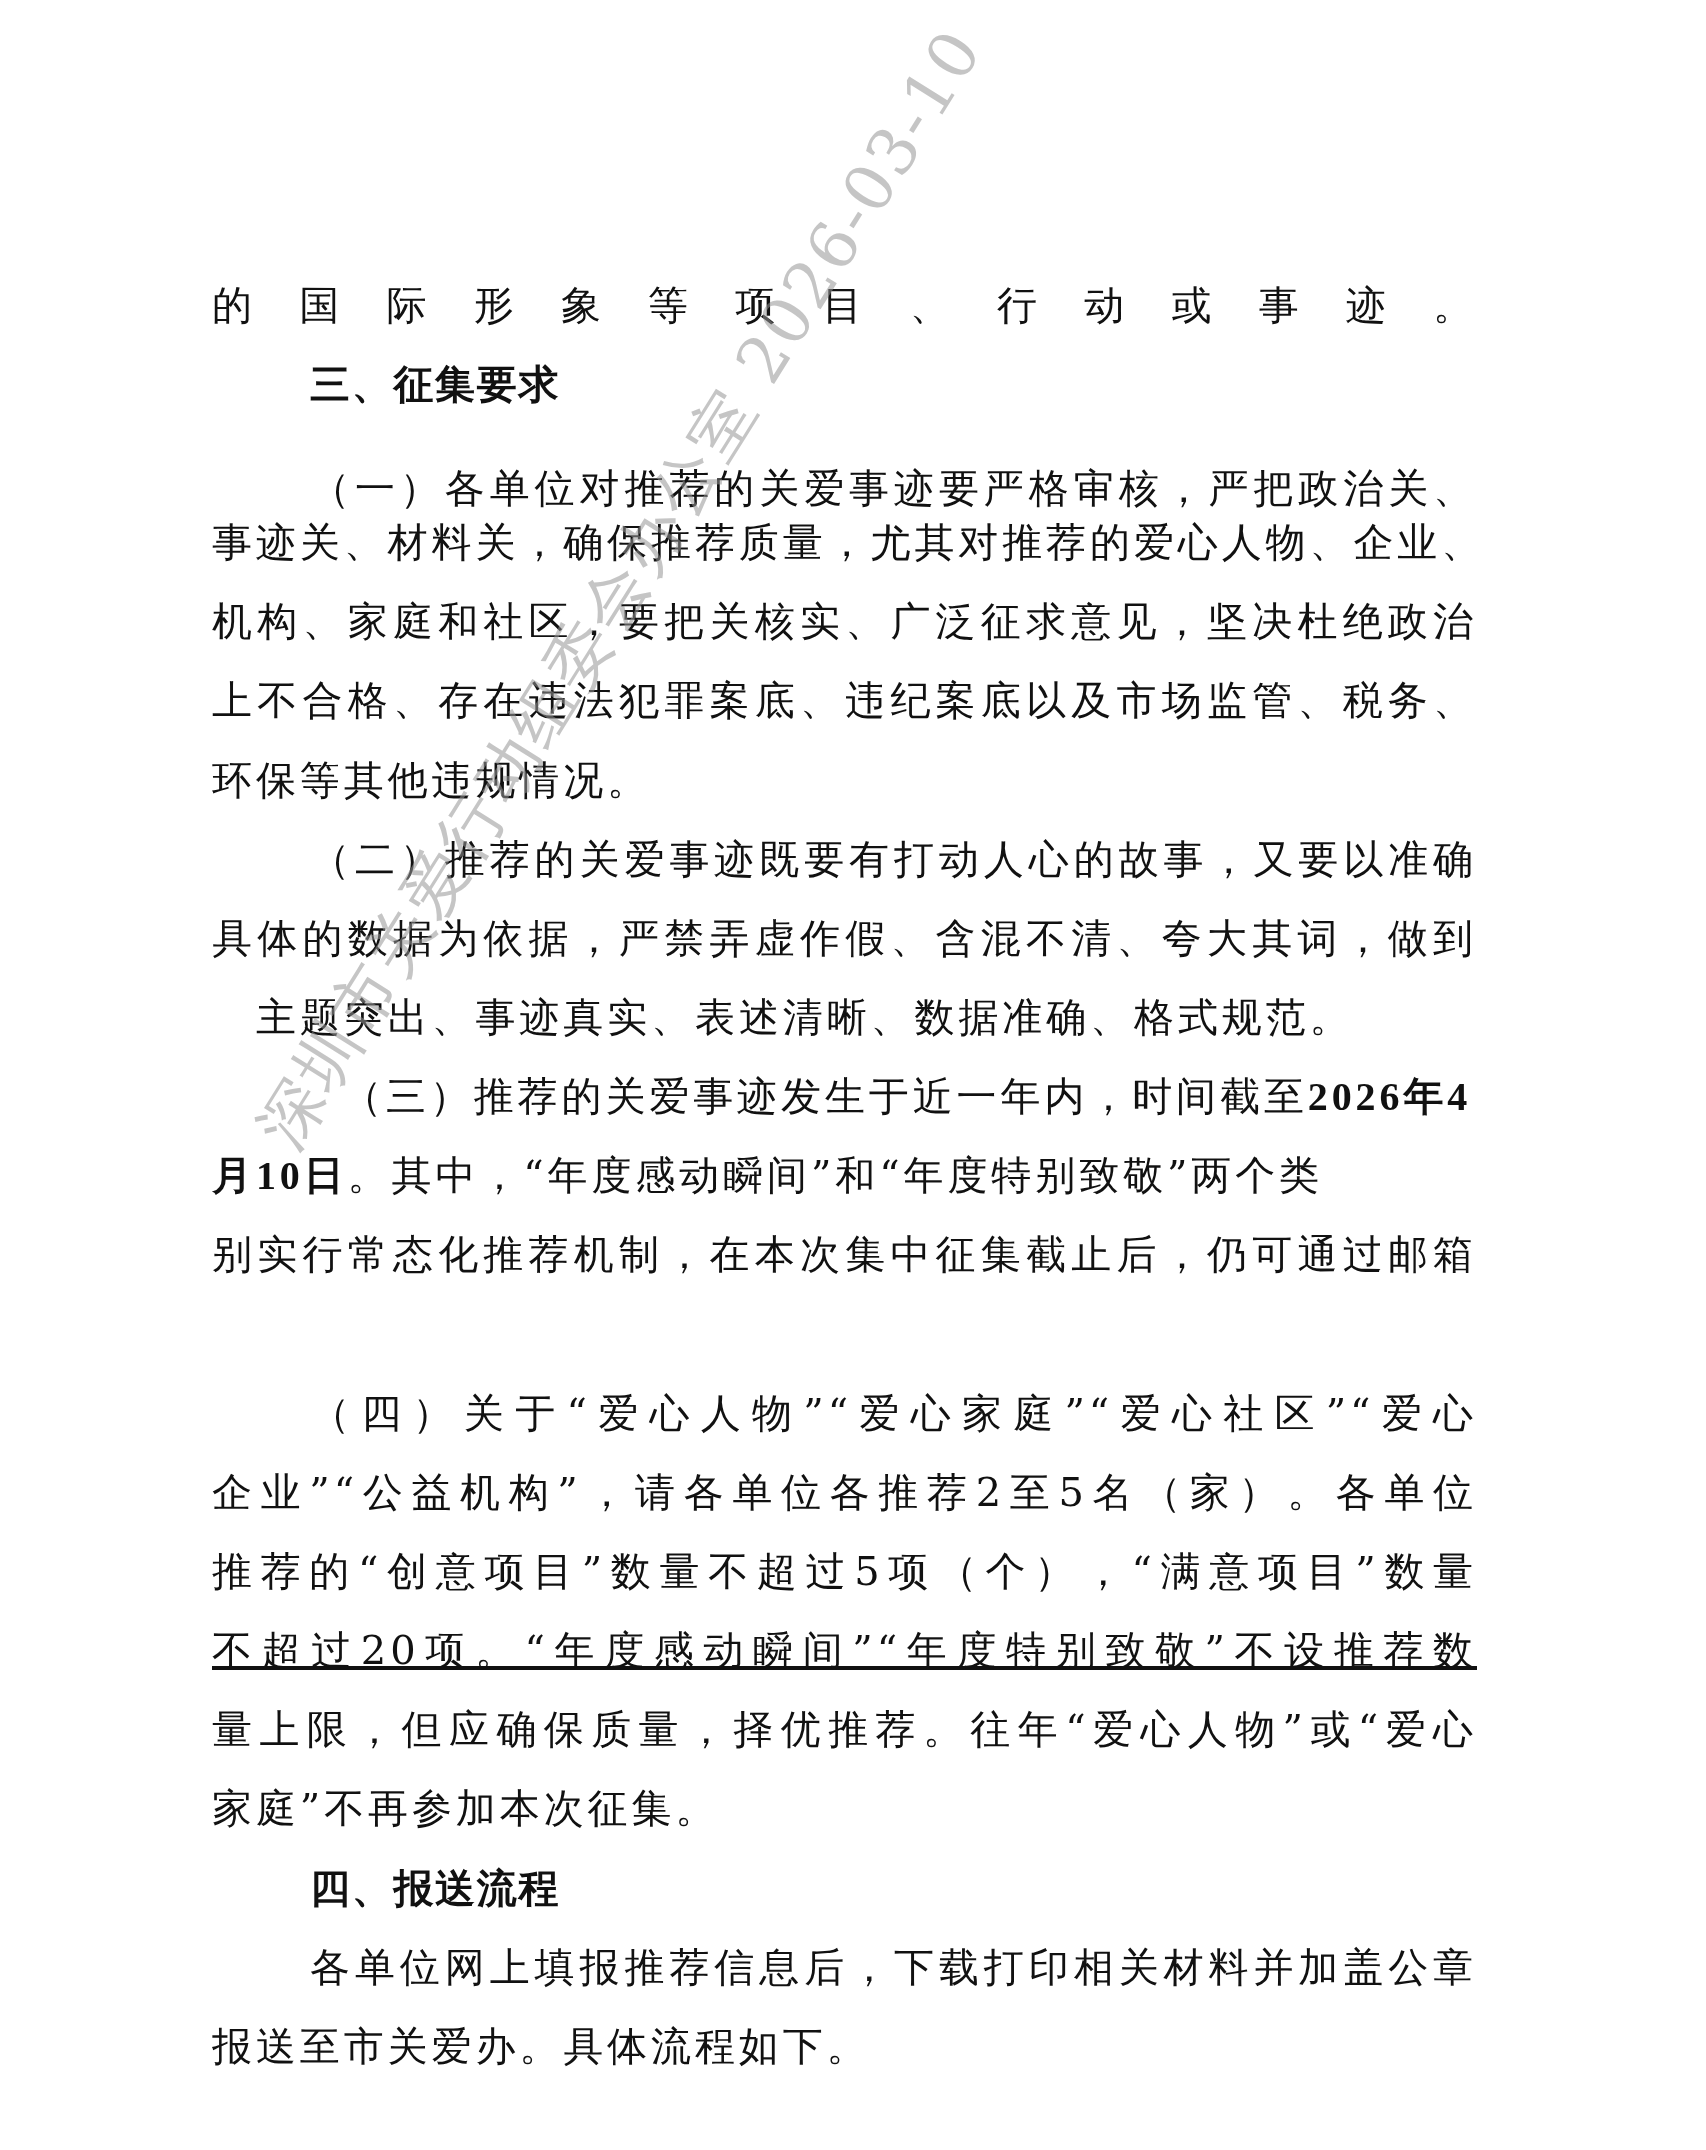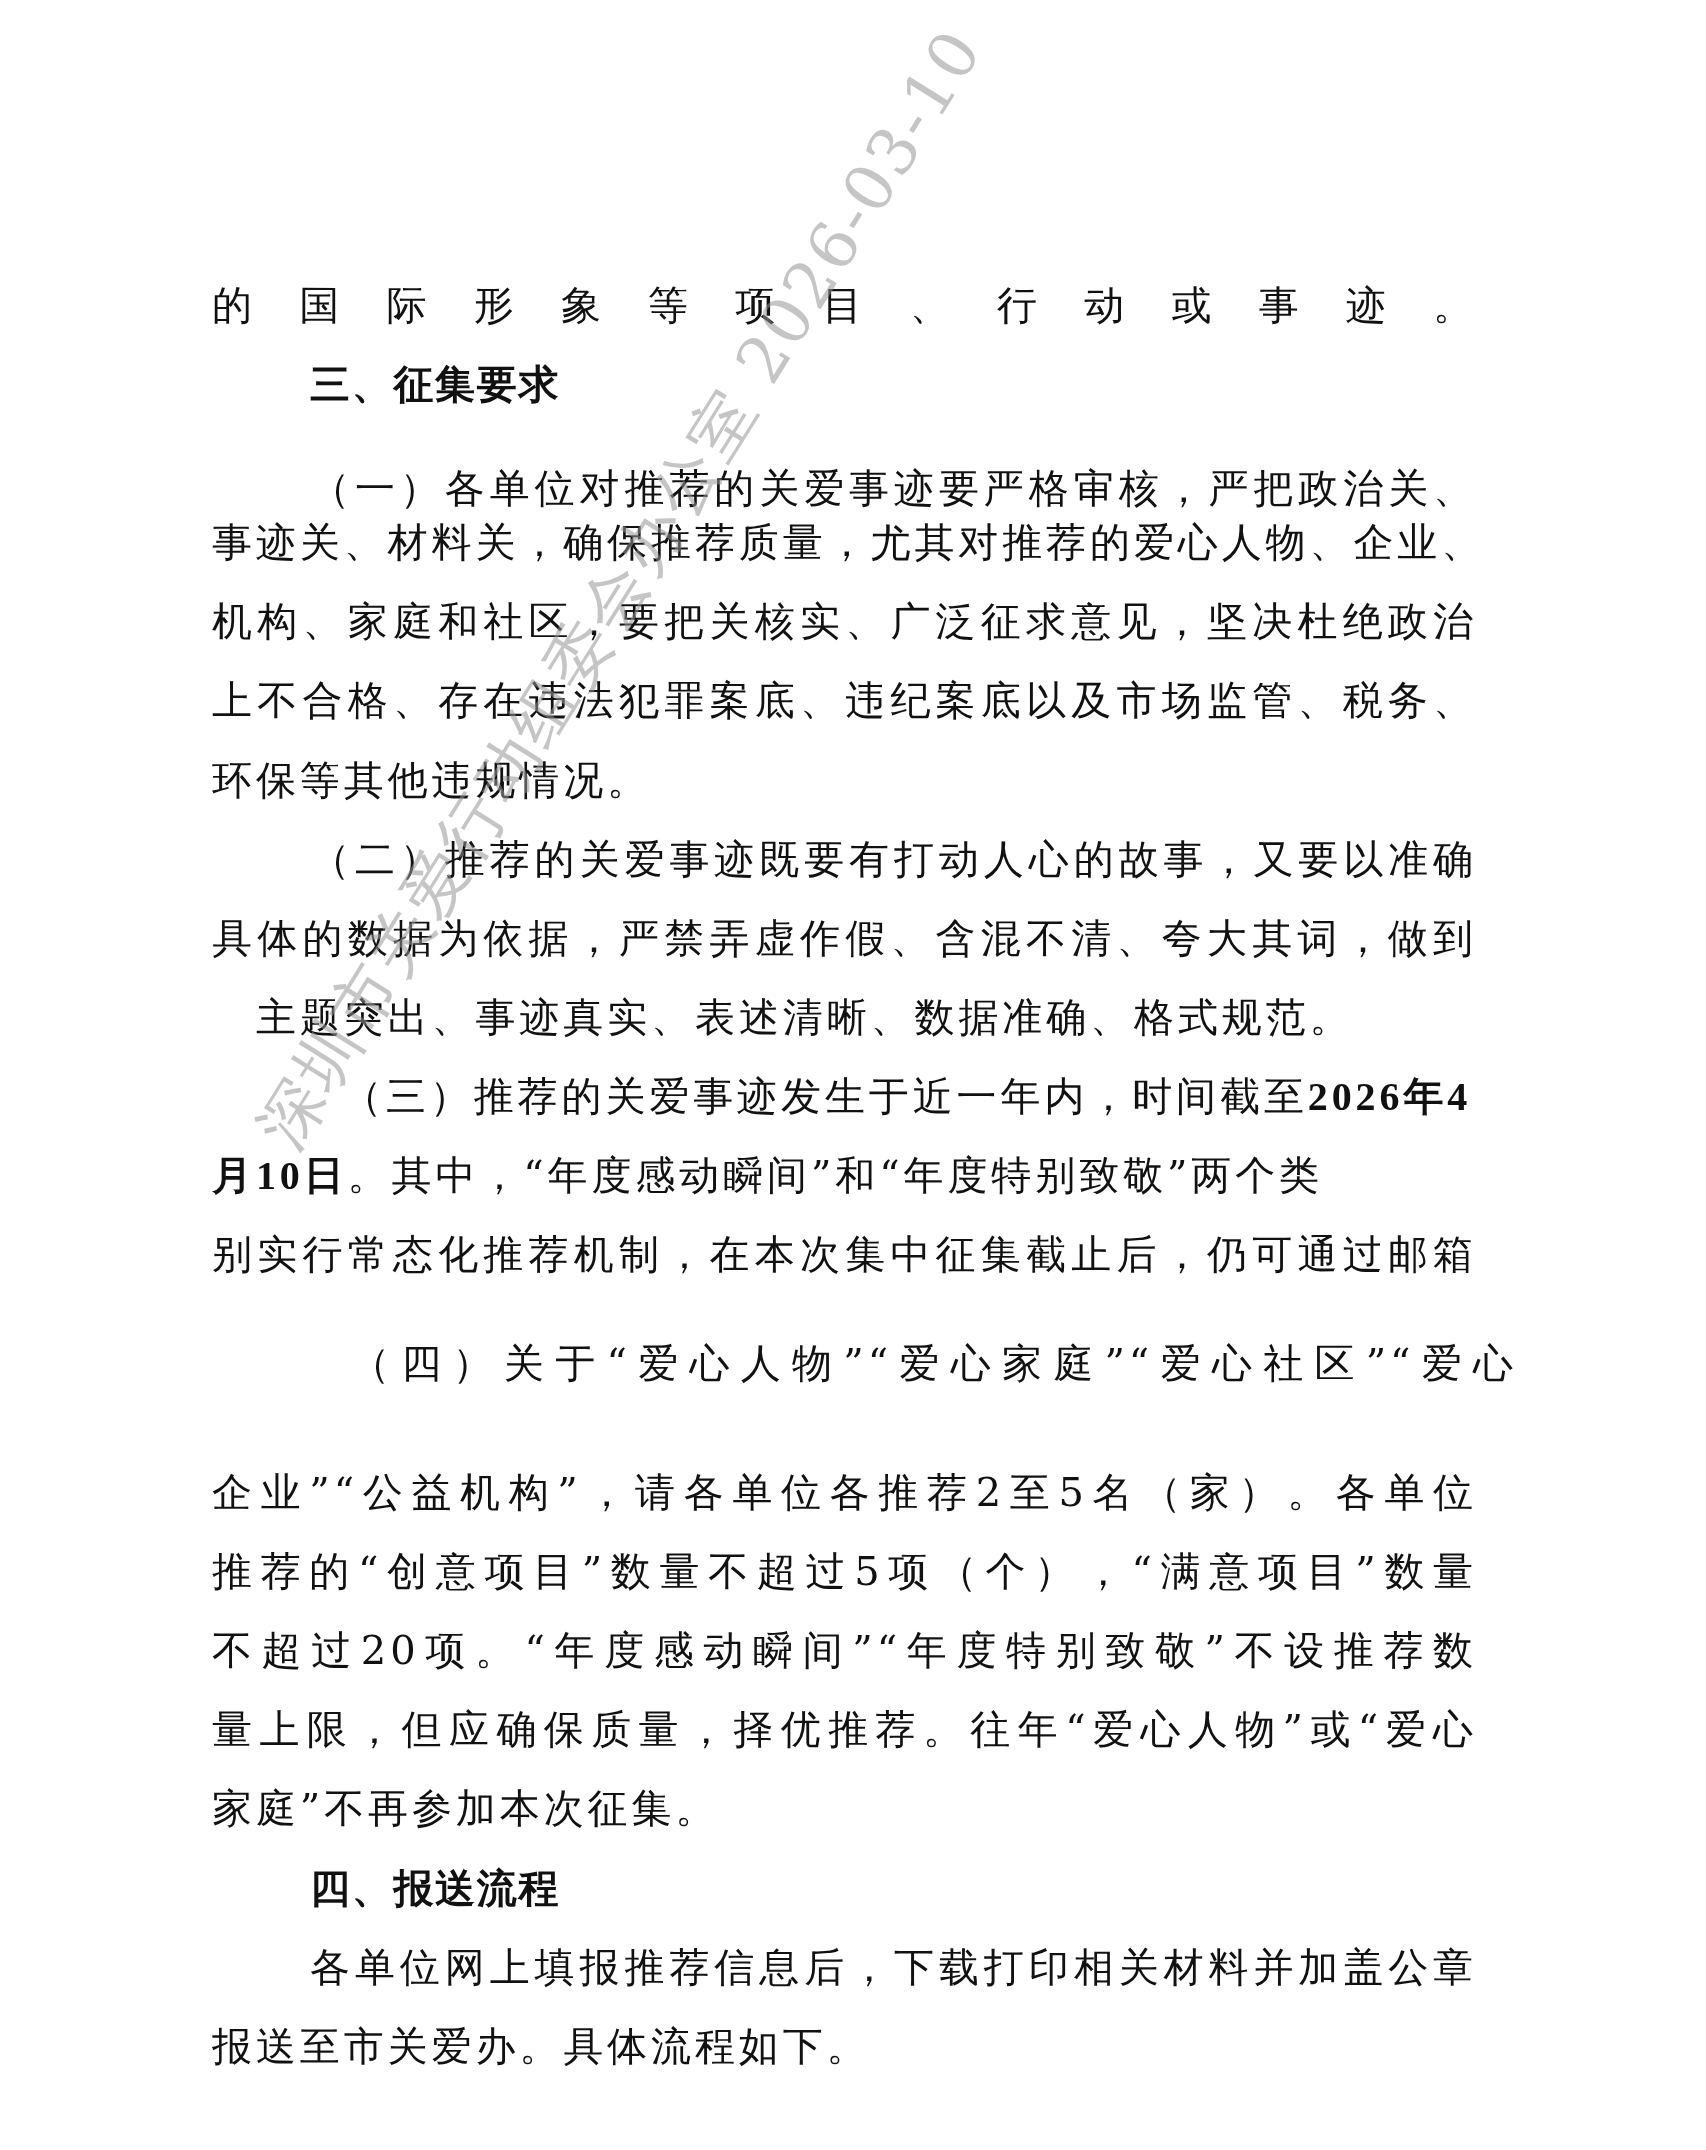--- a/index.html
+++ b/index.html
@@ -30,24 +30,24 @@
   <div class="line indent justify" style="top:827px;">（二）推荐的关爱事迹既要有打动人心的故事，又要以准确</div>
   <div class="line justify" style="top:906px;">具体的数据为依据，严禁弄虚作假、含混不清、夸大其词，做到</div>
   <div class="line" style="top:985px;margin-left:44px;">主题突出、事迹真实、表述清晰、数据准确、格式规范。</div>
   <div class="line indent" style="top:1064px;margin-left:32px;">
     <span>（三）推荐的关爱事迹发生于近一年内，时间截至</span><span class="bold">2026年4</span>
   </div>
   <div class="line" style="top:1143px;">
     <span class="bold">月10日</span><span>。其中，“年度感动瞬间”和“年度特别致敬”两个类</span>
   </div>
   <div class="line justify" style="top:1222px;">别实行常态化推荐机制，在本次集中征集截止后，仍可通过邮箱</div>
-  <div class="line indent justify" style="top:1331px;margin-left:40px;">（四）关于“爱心人物”“爱心家庭”“爱心社区”“爱心</div>
+  <div class="line indent justify" style="top:1381px;">（四）关于“爱心人物”“爱心家庭”“爱心社区”“爱心</div>
   <div class="line justify" style="top:1460px;">企业”“公益机构”，请各单位各推荐2至5名（家）。各单位</div>
   <div class="line justify" style="top:1539px;">推荐的“创意项目”数量不超过5项（个），“满意项目”数量</div>
-  <div class="line justify" style="top:1618px;">不超过20项。“年度感动瞬间”“年度特别致敬”不设推荐数</div>
+  <div class="line justify" style="top:1618px;text-decoration:underline;">不超过20项。“年度感动瞬间”“年度特别致敬”不设推荐数</div>
   <div class="line justify" style="top:1697px;">量上限，但应确保质量，择优推荐。往年“爱心人物”或“爱心</div>
   <div class="line" style="top:1776px;">家庭”不再参加本次征集。</div>
   <div class="line indent heading" style="top:1856px;">四、报送流程</div>
   <div class="line indent justify" style="top:1935px;">各单位网上填报推荐信息后，下载打印相关材料并加盖公章</div>
   <div class="line" style="top:2014px;">报送至市关爱办。具体流程如下。</div>
 
   <div class="watermark">深圳市关爱行动组委会办公室 2026-03-10</div>
 
 </div>
 

